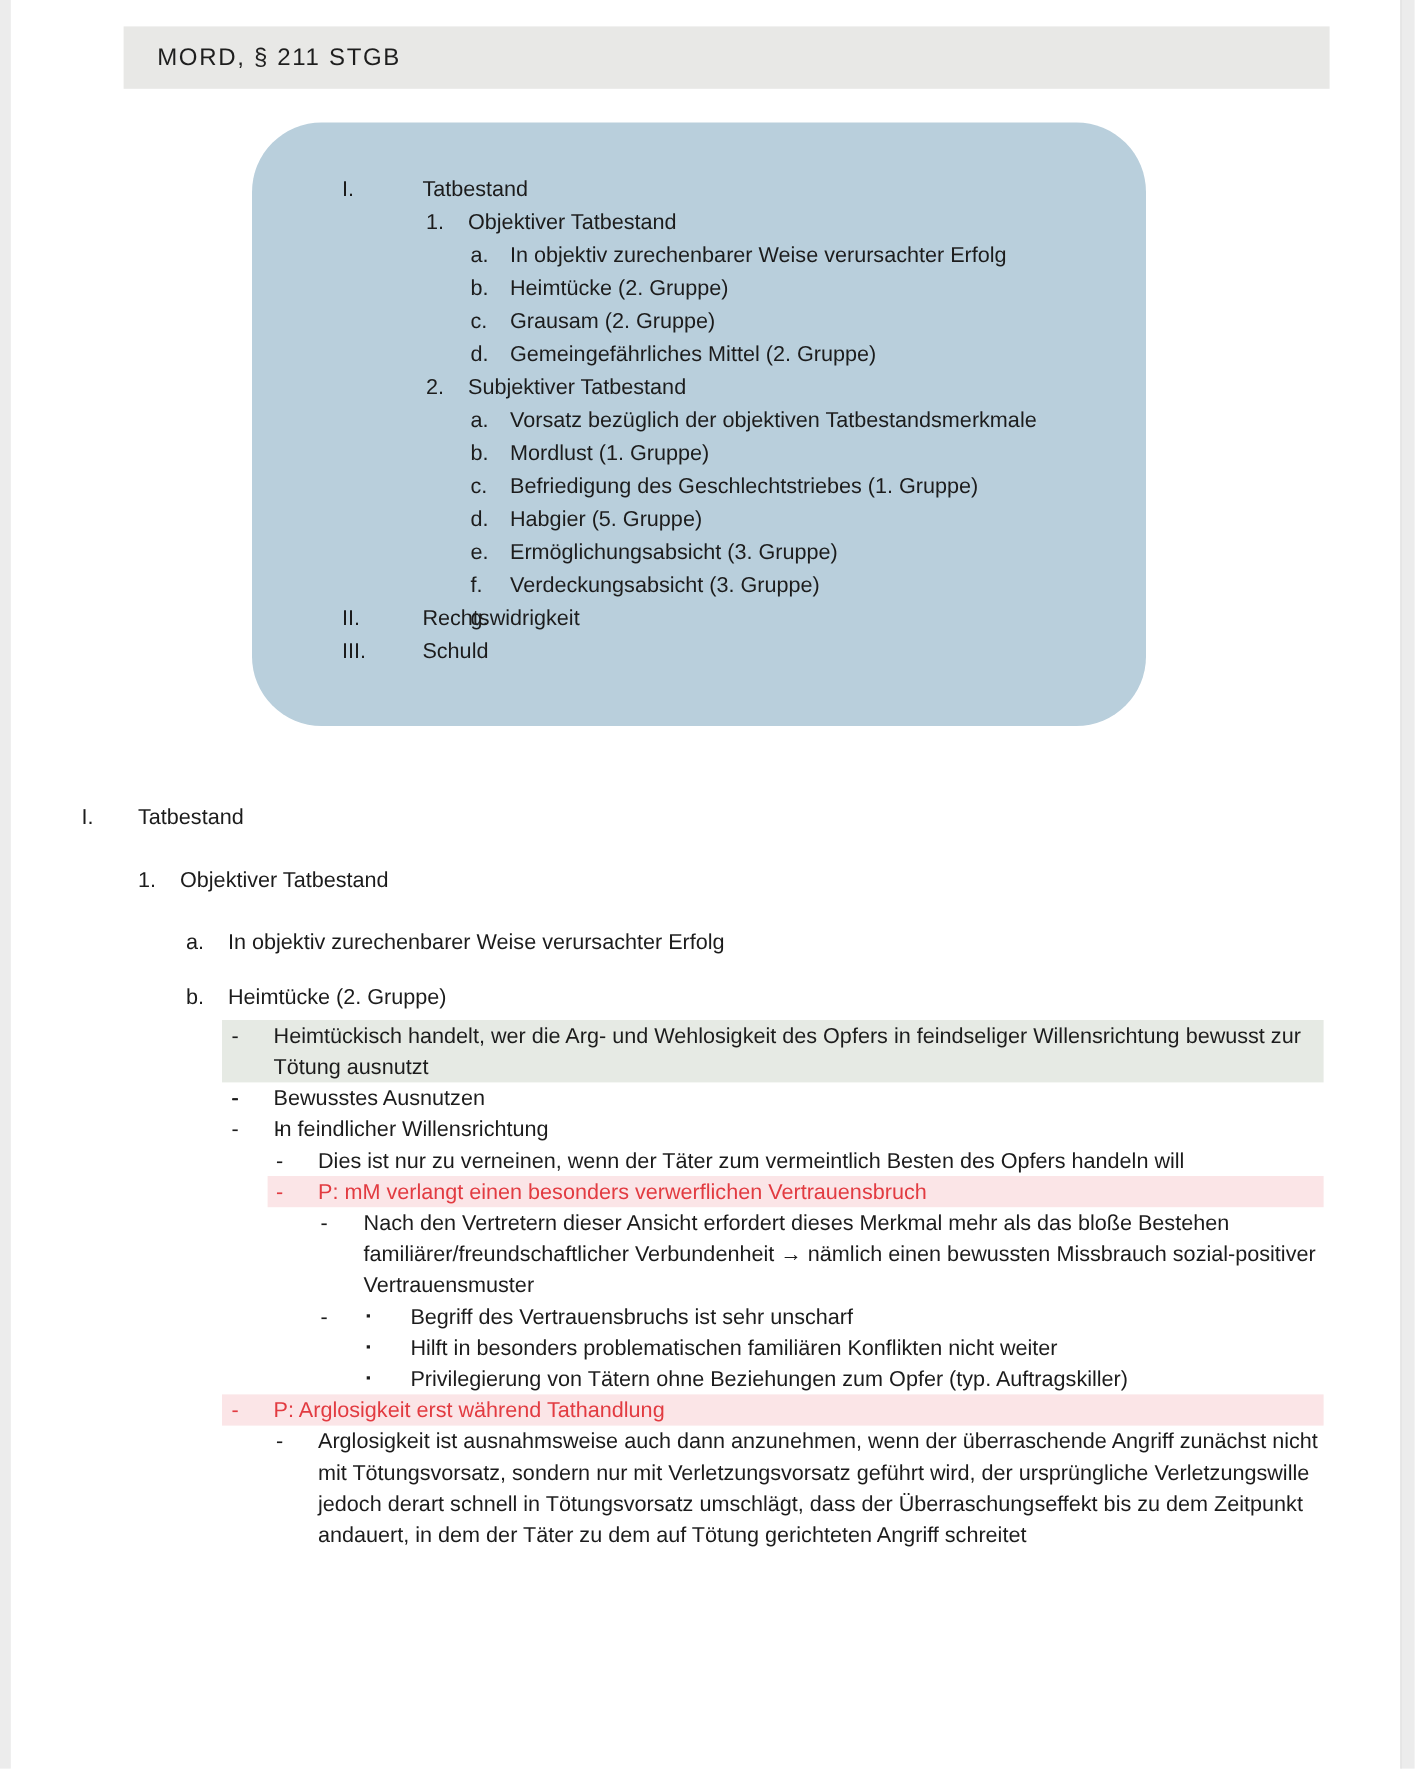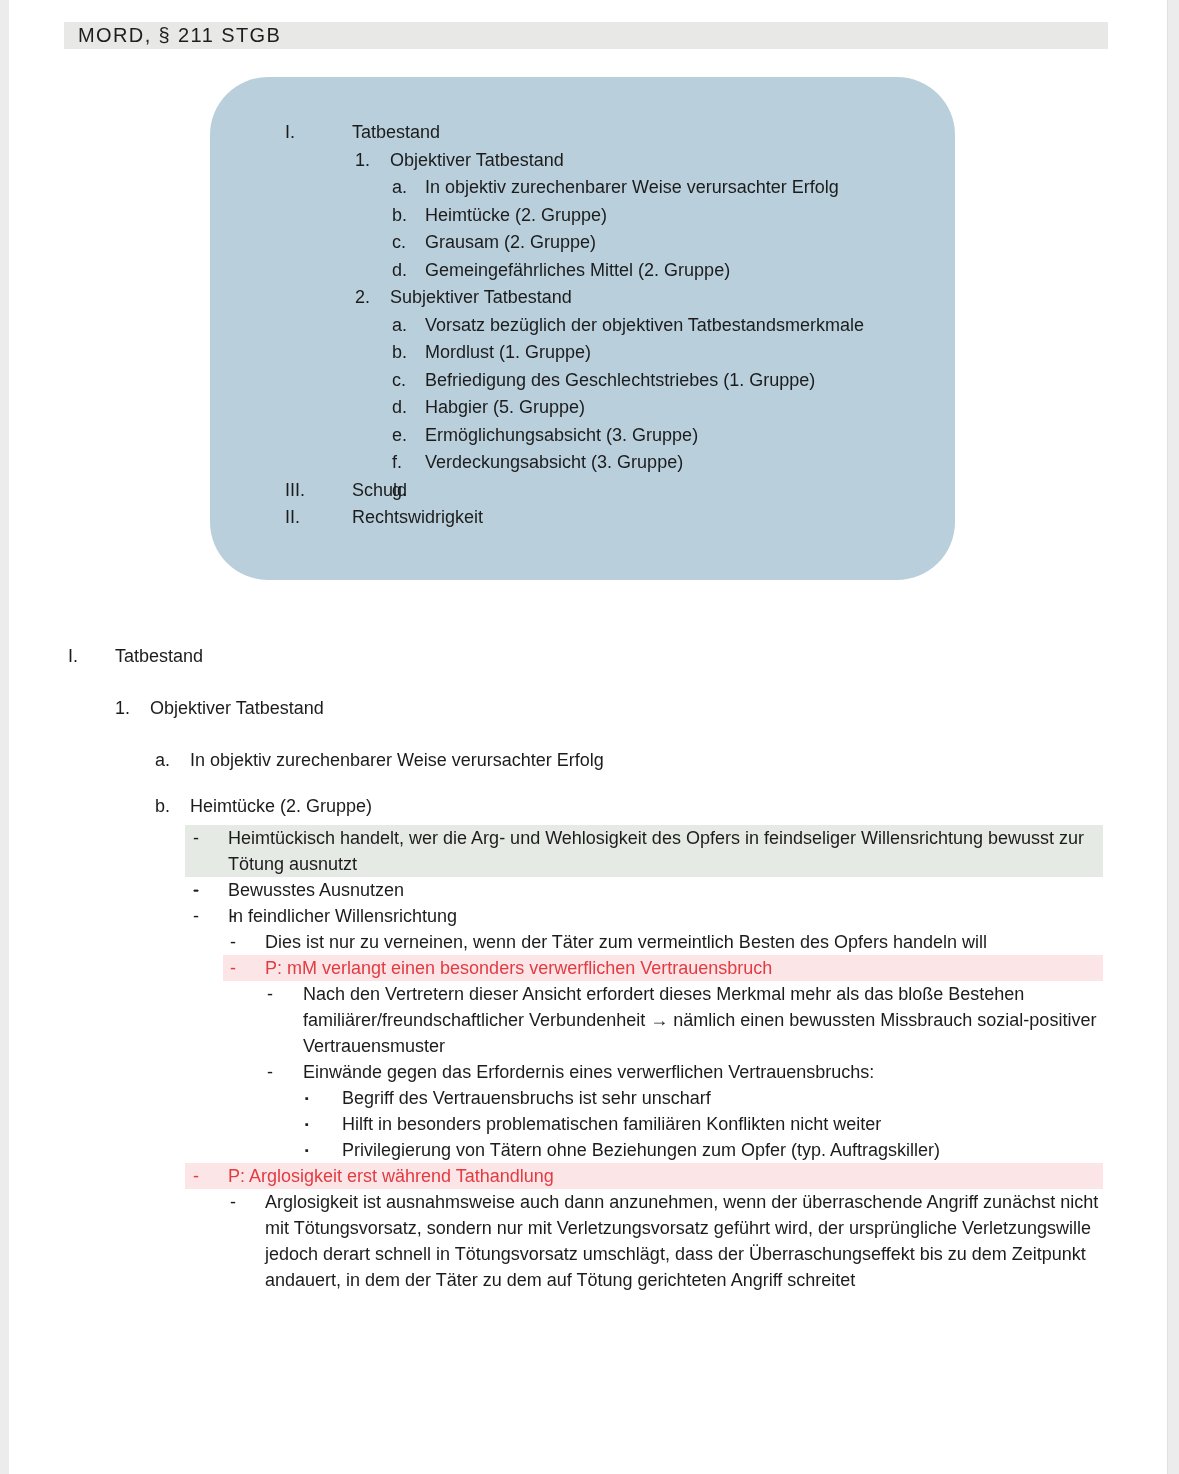--- a/index.html
+++ b/index.html
@@ -10,25 +10,25 @@
     color:#1c1c1c;
     font-size:18px;
     position:relative;
     overflow:hidden;
   }
   .edge { position:absolute; top:0; bottom:0; background:#ececec; }
   .edge-left  { left:0; width:9px; }
   .edge-right { right:0; width:11px; border-left:1px solid #e0e0e0; }
 
   .header-bar {
-    margin:22px 71px 0 64px;
-    height:27px;
+    margin:22px 71px 0 103px;
+    height:52px;
     background:#e8e8e6;
     display:flex; align-items:center;
-    padding-left:14px;
+    padding-left:28px;
     box-sizing:border-box;
     font-size:20px;
     letter-spacing:1.4px;
     color:#1e1e1e;
   }
 
   
   .overview-box {
     margin-left:210px; margin-top:28px;
     width:745px; height:503px;
@@ -125,26 +125,26 @@
       <span class="txt">Ermöglichungsabsicht (3. Gruppe)</span>
     </div>
     <div class="ov-row ov2">
       <span class="mk">f.</span>
       <span class="txt">Verdeckungsabsicht (3. Gruppe)</span>
     </div>
     <div class="ov-row ov2">
       <span class="mk">g.</span>
     </div>
     <div class="ov-row ov0">
+      <span class="mk">II.</span>
+      <span class="txt">Rechtswidrigkeit</span>
+    </div>
+    <div class="ov-row ov0">
       <span class="mk">III.</span>
       <span class="txt">Schuld</span>
-    </div>
-    <div class="ov-row ov0">
-      <span class="mk">II.</span>
-      <span class="txt">Rechtswidrigkeit</span>
     </div>
   </div>
 
 <div class="headings">
 
 <div class="h-row h0">
       <span class="mk">I.</span>
       <span class="txt">Tatbestand</span>
     </div>
     <div class="h-row h1">
@@ -191,21 +191,20 @@
     <div class="b-row b2 pink">
       <span class="mk">-</span>
       <span class="txt">P: mM verlangt einen besonders verwerflichen Vertrauensbruch</span>
     </div>
     <div class="b-row b3">
       <span class="mk">-</span>
       <span class="txt">Nach den Vertretern dieser Ansicht erfordert dieses Merkmal mehr als das bloße Bestehen familiärer/freundschaftlicher Verbundenheit → nämlich einen bewussten Missbrauch sozial-positiver Vertrauensmuster</span>
     </div>
     <div class="b-row b3">
       <span class="mk">-</span>
-      <span class="txt">Einwände gegen das Erfordernis eines verwerflichen Vertrauensbruchs:</span>
     </div>
     <div class="b-row b4">
       <span class="mk">▪</span>
       <span class="txt">Begriff des Vertrauensbruchs ist sehr unscharf</span>
     </div>
     <div class="b-row b4">
       <span class="mk">▪</span>
       <span class="txt">Hilft in besonders problematischen familiären Konflikten nicht weiter</span>
     </div>
     <div class="b-row b4">

